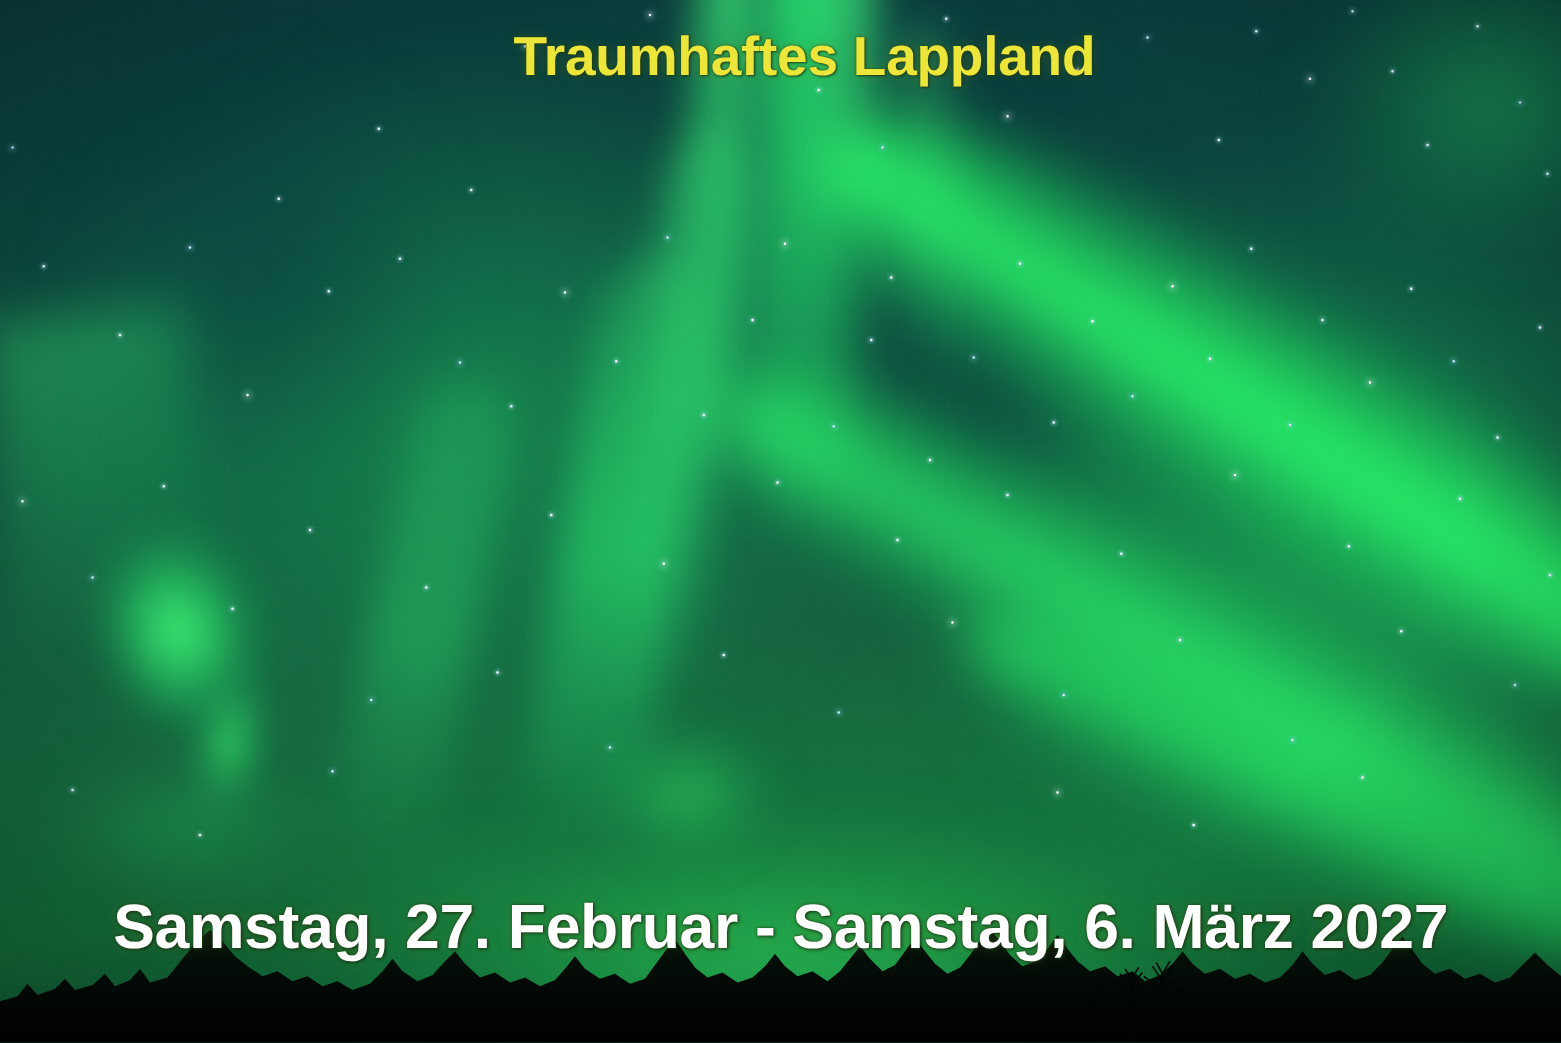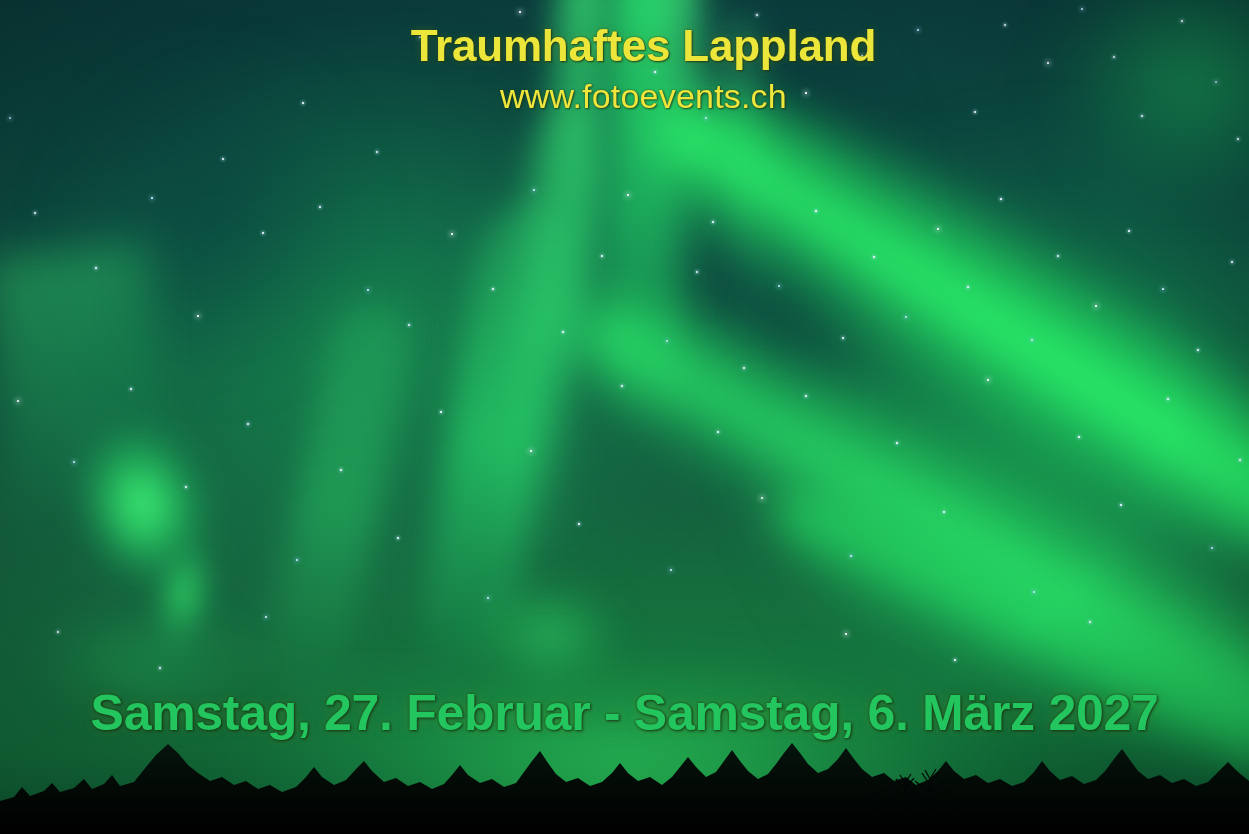--- a/index.html
+++ b/index.html
@@ -319,29 +319,30 @@
   }
   .datebar {
     position: absolute;
     left: 0; right: 0;
     top: 684px;
     text-align: center;
     pointer-events: auto;
   }
   .datebar .date {
     display: inline-block;
-    color: #22c55e;
+    color: #ffffff;
     font-weight: bold;
     font-size: 50px;
     line-height: 58px;
     letter-spacing: -0.3px;
     text-shadow:
       0 0 2px rgba(35,65,22,0.90),
       1px 1px 3px rgba(20,45,18,0.85),
       0 0 12px rgba(110,130,18,0.28);
+    margin-top: 28px;
   }
 </style>
 </head>
 <body>
 
 <div id="poster">
 
   <div class="sky-base"></div>
 
   <div class="aurora">
@@ -500,21 +501,20 @@
         <path d="M876,92 L876,56 M876,66 L866,56 M876,66 L887,56 M876,58 L869,49 M876,58 L884,49"></path>
         <path d="M955,92 L955,58 M955,68 L945,58 M955,68 L966,58 M955,60 L948,51 M955,60 L963,51"></path>
       </g>
     </svg>
   </div>
 
   <div class="text-layer">
 
     <div class="headline">
       <span class="line">Traumhaftes Lappland</span>
-      <span class="url">www.fotoevents.ch</span>
     </div>
 
     <div class="datebar">
       <span class="date">Samstag, 27. Februar - Samstag, 6. März 2027</span>
     </div>
 
   </div>
 </div>
 
 </body></html>

